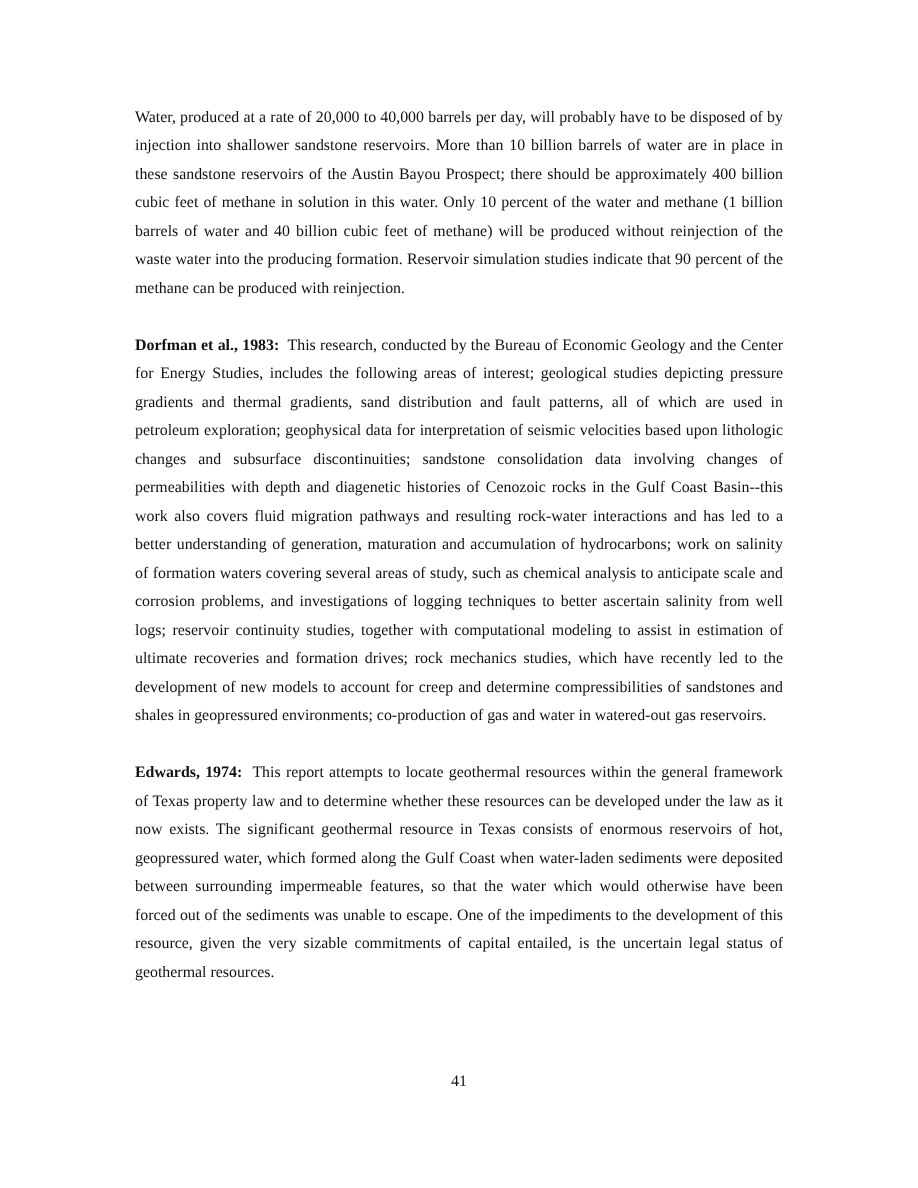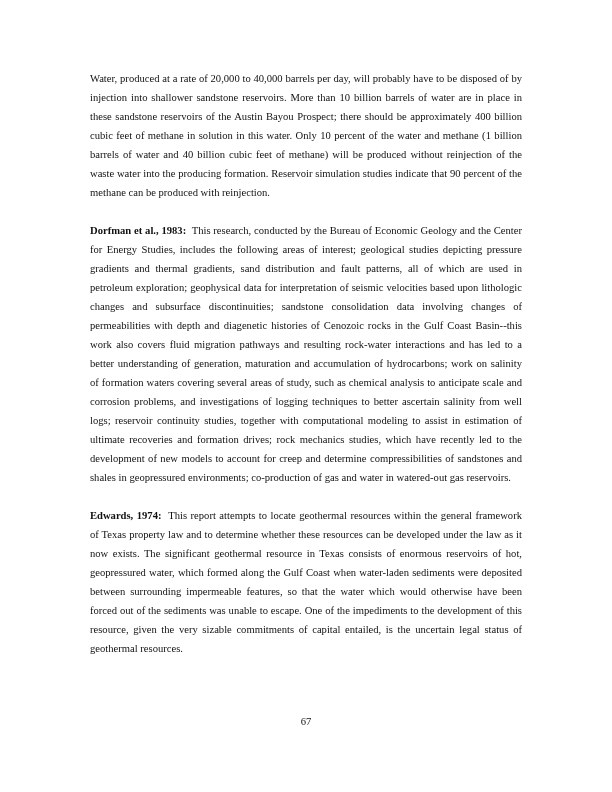--- a/index.html
+++ b/index.html
@@ -14,13 +14,13 @@
 <body>
 
 <div class="page">
   <p class="para"><span>Water, produced at a rate of 20,000 to 40,000 barrels per day, will probably have to be disposed of by injection into shallower sandstone reservoirs. More than 10 billion barrels of water are in place in these sandstone reservoirs of the Austin Bayou Prospect; there should be approximately 400 billion cubic feet of methane in solution in this water. Only 10 percent of the water and methane (1 billion barrels of water and 40 billion cubic feet of methane) will be produced without reinjection of the waste water into the producing formation. Reservoir simulation studies indicate that 90 percent of the methane can be produced with reinjection.</span></p>
   <div class="gap"></div>
   <p class="para"><span class="ref">Dorfman et al., 1983:</span>&nbsp; <span>This research, conducted by the Bureau of Economic Geology and the Center for Energy Studies, includes the following areas of interest; geological studies depicting pressure gradients and thermal gradients, sand distribution and fault patterns, all of which are used in petroleum exploration; geophysical data for interpretation of seismic velocities based upon lithologic changes and subsurface discontinuities; sandstone consolidation data involving changes of permeabilities with depth and diagenetic histories of Cenozoic rocks in the Gulf Coast Basin--this work also covers fluid migration pathways and resulting rock-water interactions and has led to a better understanding of generation, maturation and accumulation of hydrocarbons; work on salinity of formation waters covering several areas of study, such as chemical analysis to anticipate scale and corrosion problems, and investigations of logging techniques to better ascertain salinity from well logs; reservoir continuity studies, together with computational modeling to assist in estimation of ultimate recoveries and formation drives; rock mechanics studies, which have recently led to the development of new models to account for creep and determine compressibilities of sandstones and shales in geopressured environments; co-production of gas and water in watered-out gas reservoirs.</span></p>
   <div class="gap"></div>
   <p class="para"><span class="ref">Edwards, 1974:</span>&nbsp; <span>This report attempts to locate geothermal resources within the general framework of Texas property law and to determine whether these resources can be developed under the law as it now exists. The significant geothermal resource in Texas consists of enormous reservoirs of hot, geopressured water, which formed along the Gulf Coast when water-laden sediments were deposited between surrounding impermeable features, so that the water which would otherwise have been forced out of the sediments was unable to escape. One of the impediments to the development of this resource, given the very sizable commitments of capital entailed, is the uncertain legal status of geothermal resources.</span></p>
 </div>
 
-<div class="page-num">67</div>
+<div class="page-num">41</div>
 
 </body></html>

